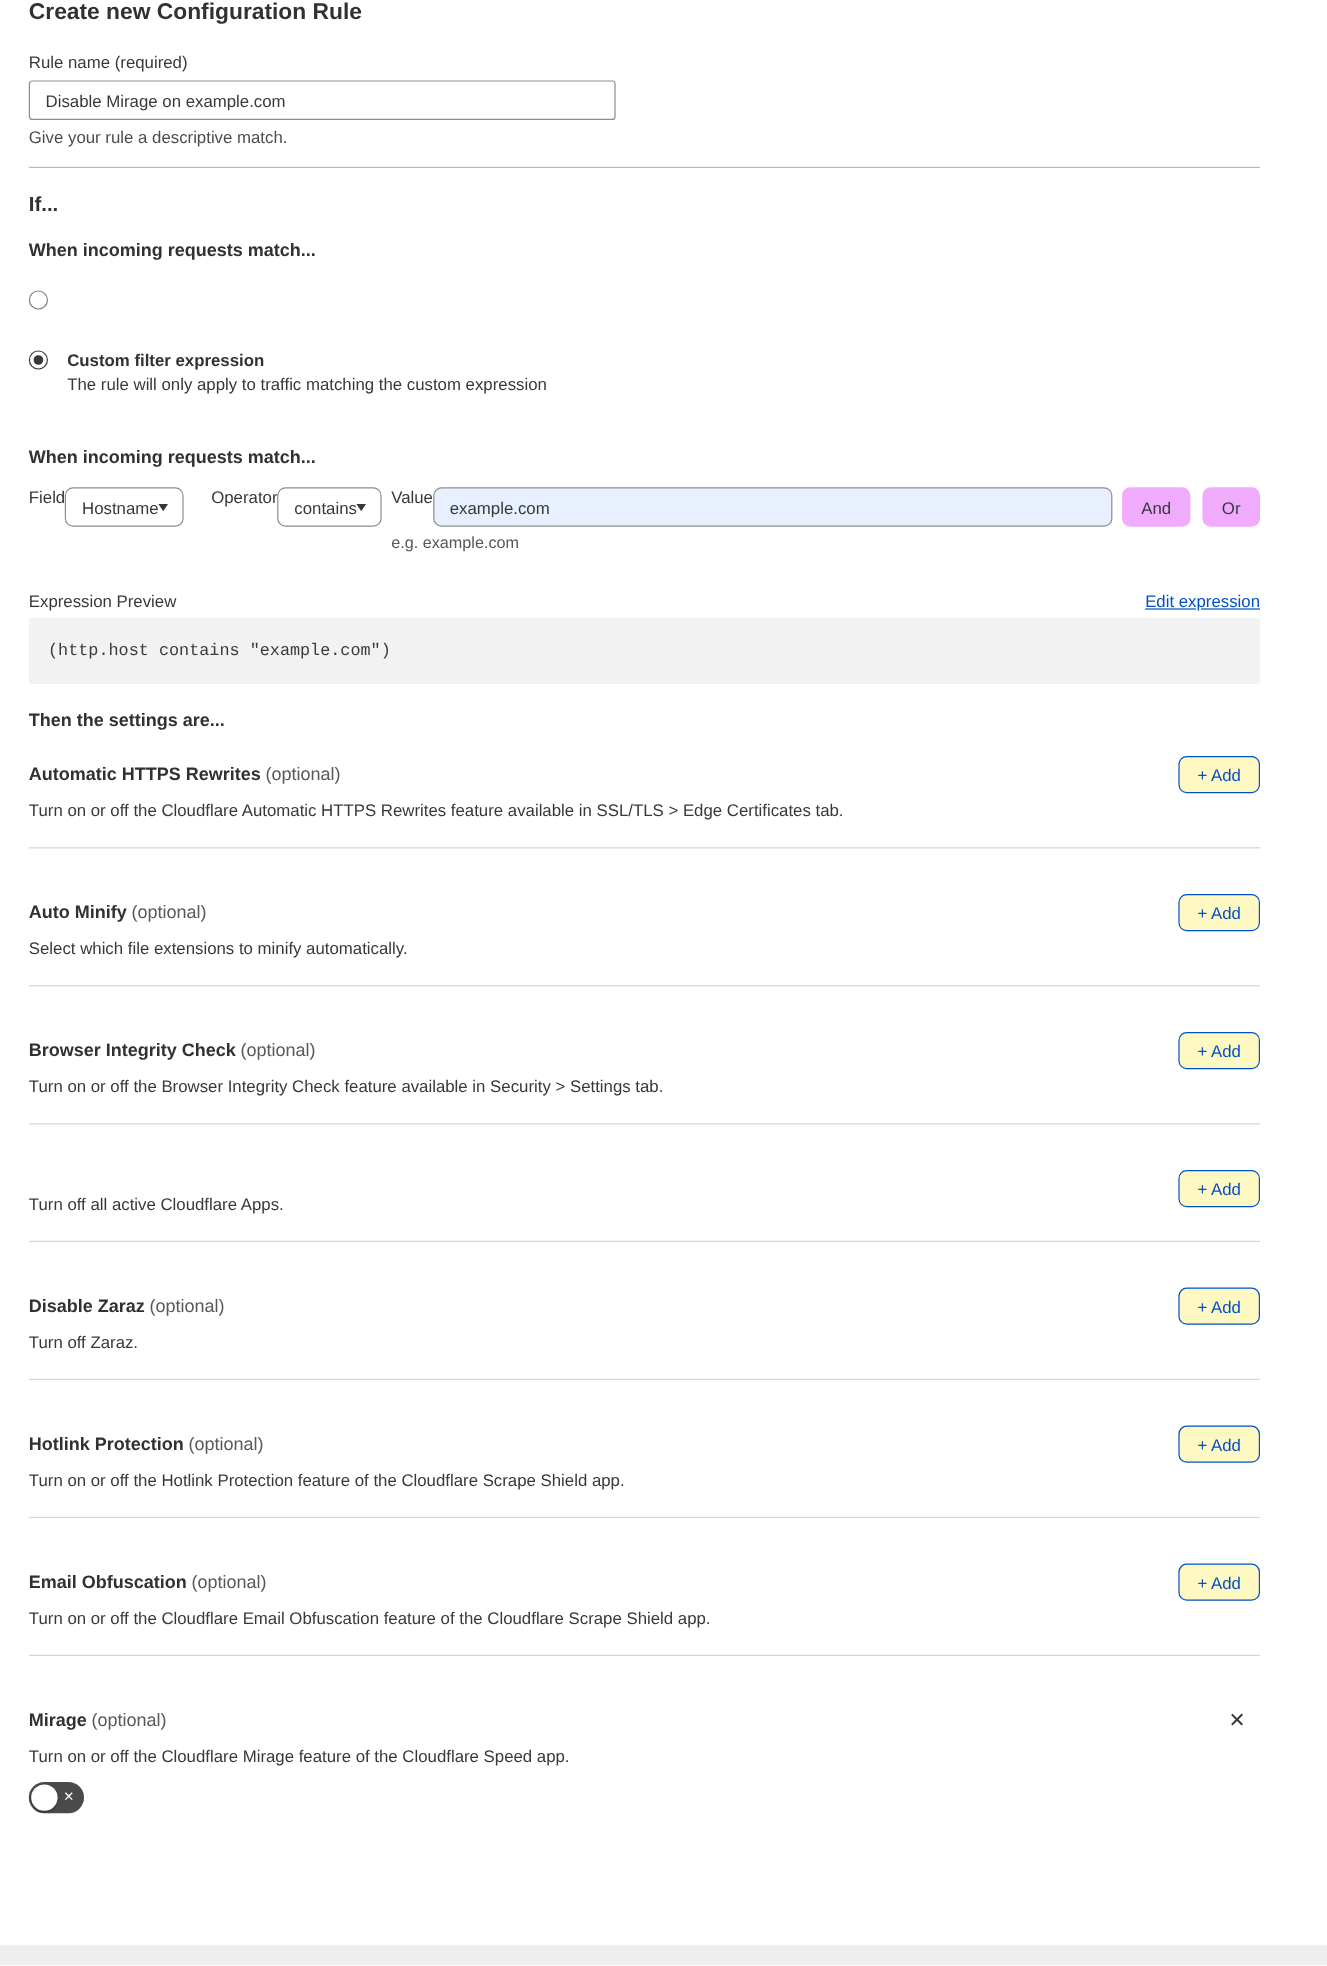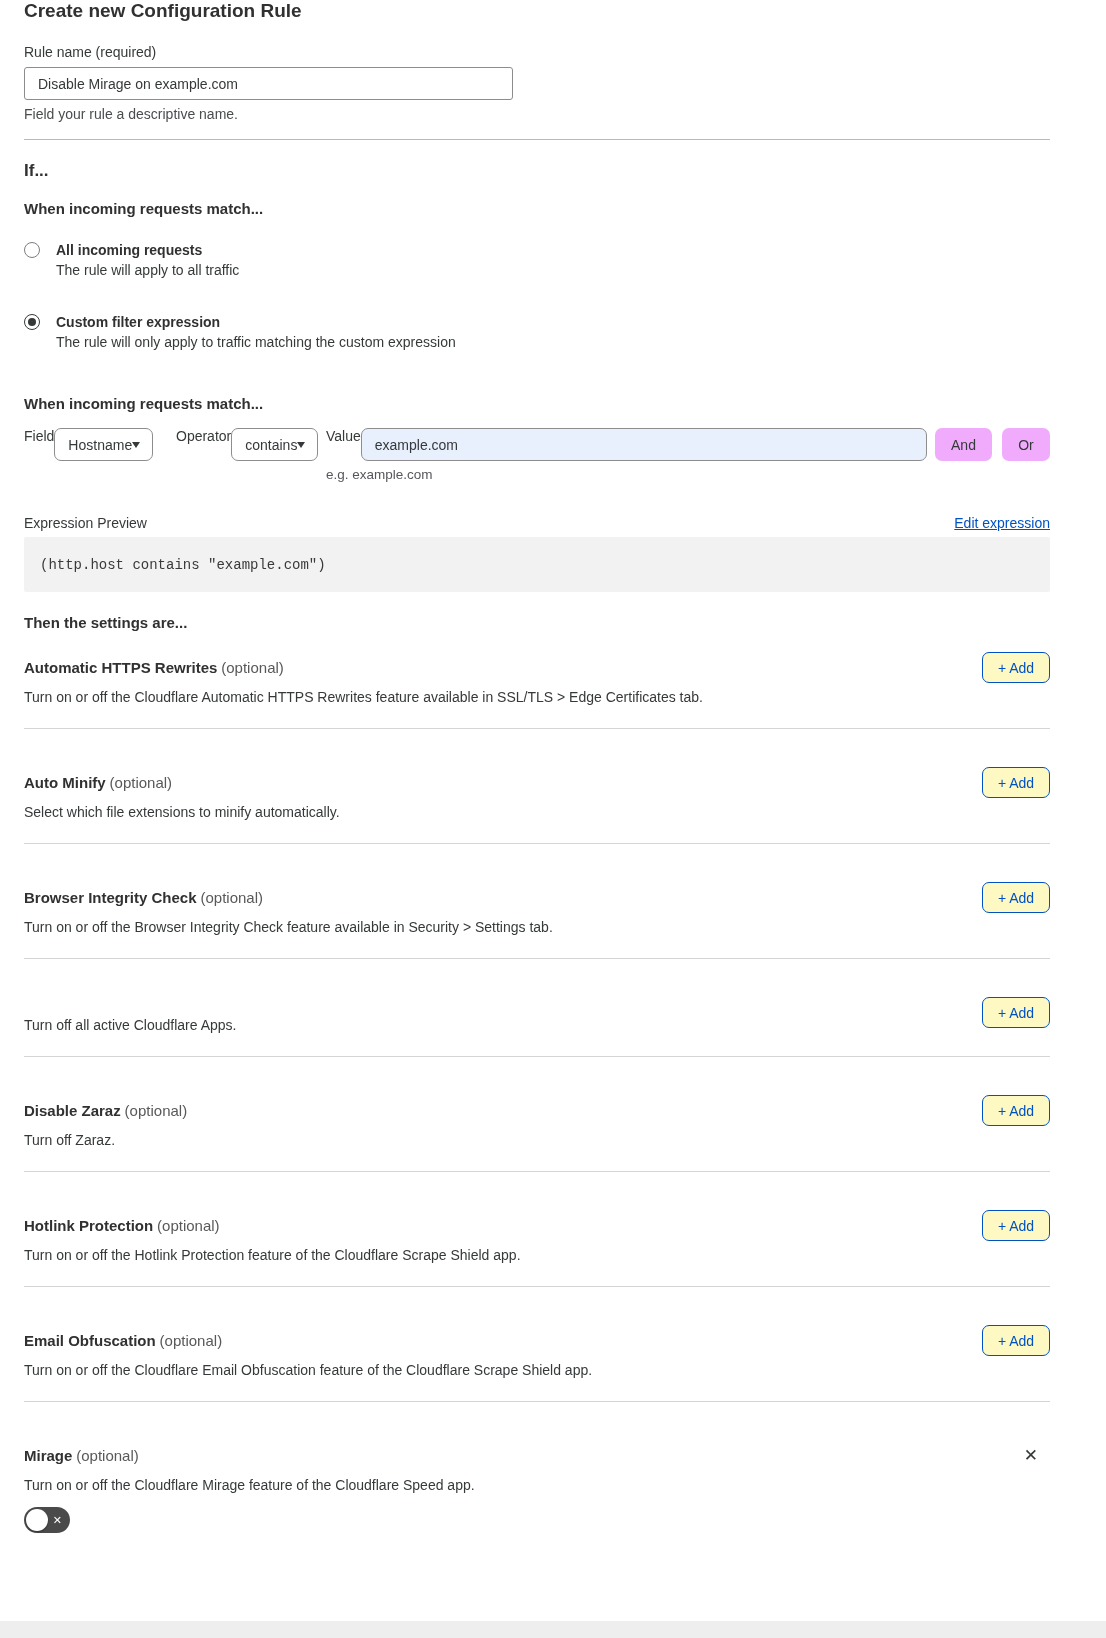--- a/index.html
+++ b/index.html
@@ -123,33 +123,29 @@
 </style>
 </head>
 <body>
 
 <div class="container">
 
   <h1 class="page-title">Create new Configuration Rule</h1>
 
   <label class="field-label">Rule name (required)</label>
   <input class="text-input" type="text" value="Disable Mirage on example.com" style="">
-  <div class="field-helper">Field your rule a descriptive name.</div>
+  <div class="field-helper">Give your rule a descriptive match.</div>
 
   <hr class="divider">
 
   <h2 class="if-heading">If...</h2>
   <h3 class="subheading">When incoming requests match...</h3>
 
   <div class="radio-option first">
     <span class="radio-circle"></span>
-    <div class="radio-texts">
-      <div class="radio-label">All incoming requests</div>
-      <div class="radio-desc">The rule will apply to all traffic</div>
-    </div>
   </div>
 
   <div class="radio-option second selected">
     <span class="radio-circle"></span>
     <div class="radio-texts">
       <div class="radio-label">Custom filter expression</div>
       <div class="radio-desc">The rule will only apply to traffic matching the custom expression</div>
     </div>
   </div>
 

